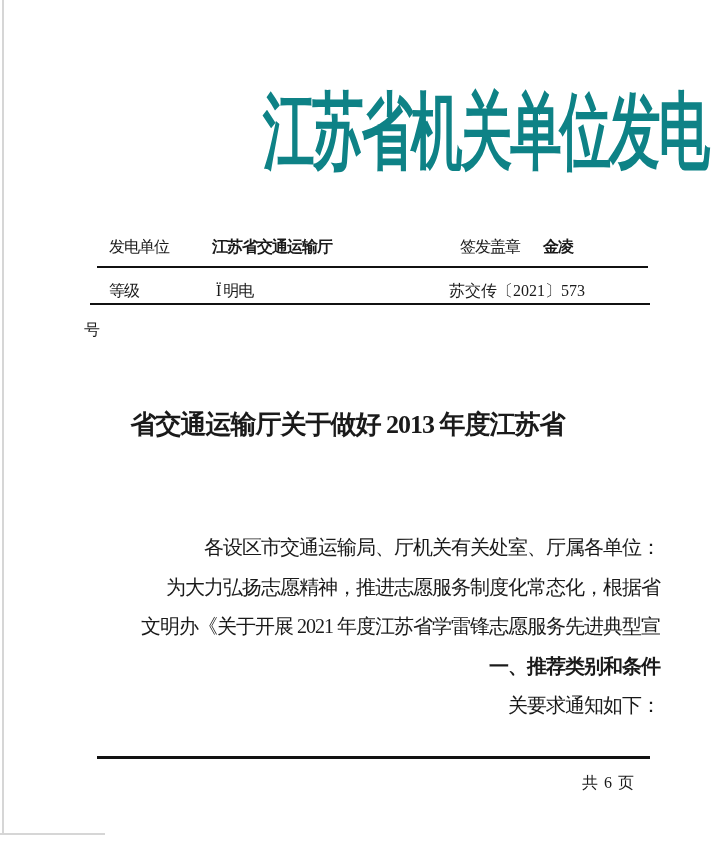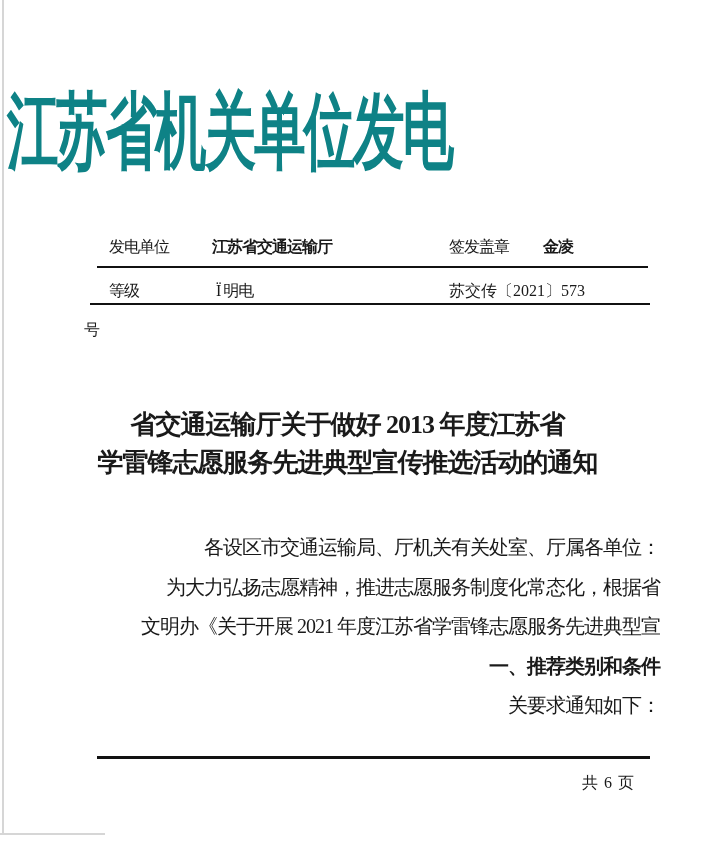--- a/index.html
+++ b/index.html
@@ -26,21 +26,21 @@
   .edge-h {
     position: absolute;
     left: 0; top: 833px;
     width: 105px; height: 2px;
     background: #d6d6d6;
   }
   
   .masthead {
     position: absolute;
     left: 0; right: 0; top: 76px;
-    text-align: left;
+    text-align: right;
   }
   .masthead span {
     display: inline-block;
     font-size: 53px;
     font-weight: bold;
     letter-spacing: -2px;
     transform: scale(0.97, 1.58);
     transform-origin: center top;
     white-space: nowrap;
   }
@@ -100,36 +100,35 @@
 
   <div class="edge-v"></div>
   <div class="edge-h"></div>
 
   <div class="masthead">
     <span style="color: rgb(14, 130, 134);">江苏省机关单位发电</span>
   </div>
 
   <div class="hdr" style="left:109px; top:237px;">发电单位</div>
   <div class="hdr" style="left:212px; top:237px; font-weight:bold;">江苏省交通运输厅</div>
-  <div class="hdr" style="left:449px; top:237px;">签发盖章</div>
+  <div class="hdr" style="left:460px; top:237px;">签发盖章</div>
   <div class="hdr" style="left:543px; top:237px; font-weight:bold;">金凌</div>
 
   <div class="rule" style="left:97px; top:266px; width:551px; height:2px;"></div>
 
   <div class="hdr" style="left:109px; top:281px;">等级</div>
   <div class="hdr" style="left:216px; top:281px;">Ï 明电</div>
   <div class="hdr" style="left:449px; top:281px; letter-spacing:0;">苏交传〔2021〕573</div>
 
   <div class="rule" style="left:90px; top:303px; width:560px; height:2px;"></div>
 
   <div class="hdr" style="left:84px; top:320px;">号</div>
 
   <div class="doc-title">
     <div>省交通运输厅关于做好 2013 年度江苏省</div>
-    <div>学雷锋志愿服务先进典型宣传推选活动的通知</div>
   </div>
 
   <div class="body-text">
       <div class="bline">各设区市交通运输局、厅机关有关处室、厅属各单位：</div>
       <div class="bline ind">为大力弘扬志愿精神，推进志愿服务制度化常态化，根据省</div>
       <div class="bline">文明办《关于开展 2021 年度江苏省学雷锋志愿服务先进典型宣</div>
       <div class="bline ind bold">一、推荐类别和条件</div>
       <div class="bline">关要求通知如下：</div>
     </div>
 

